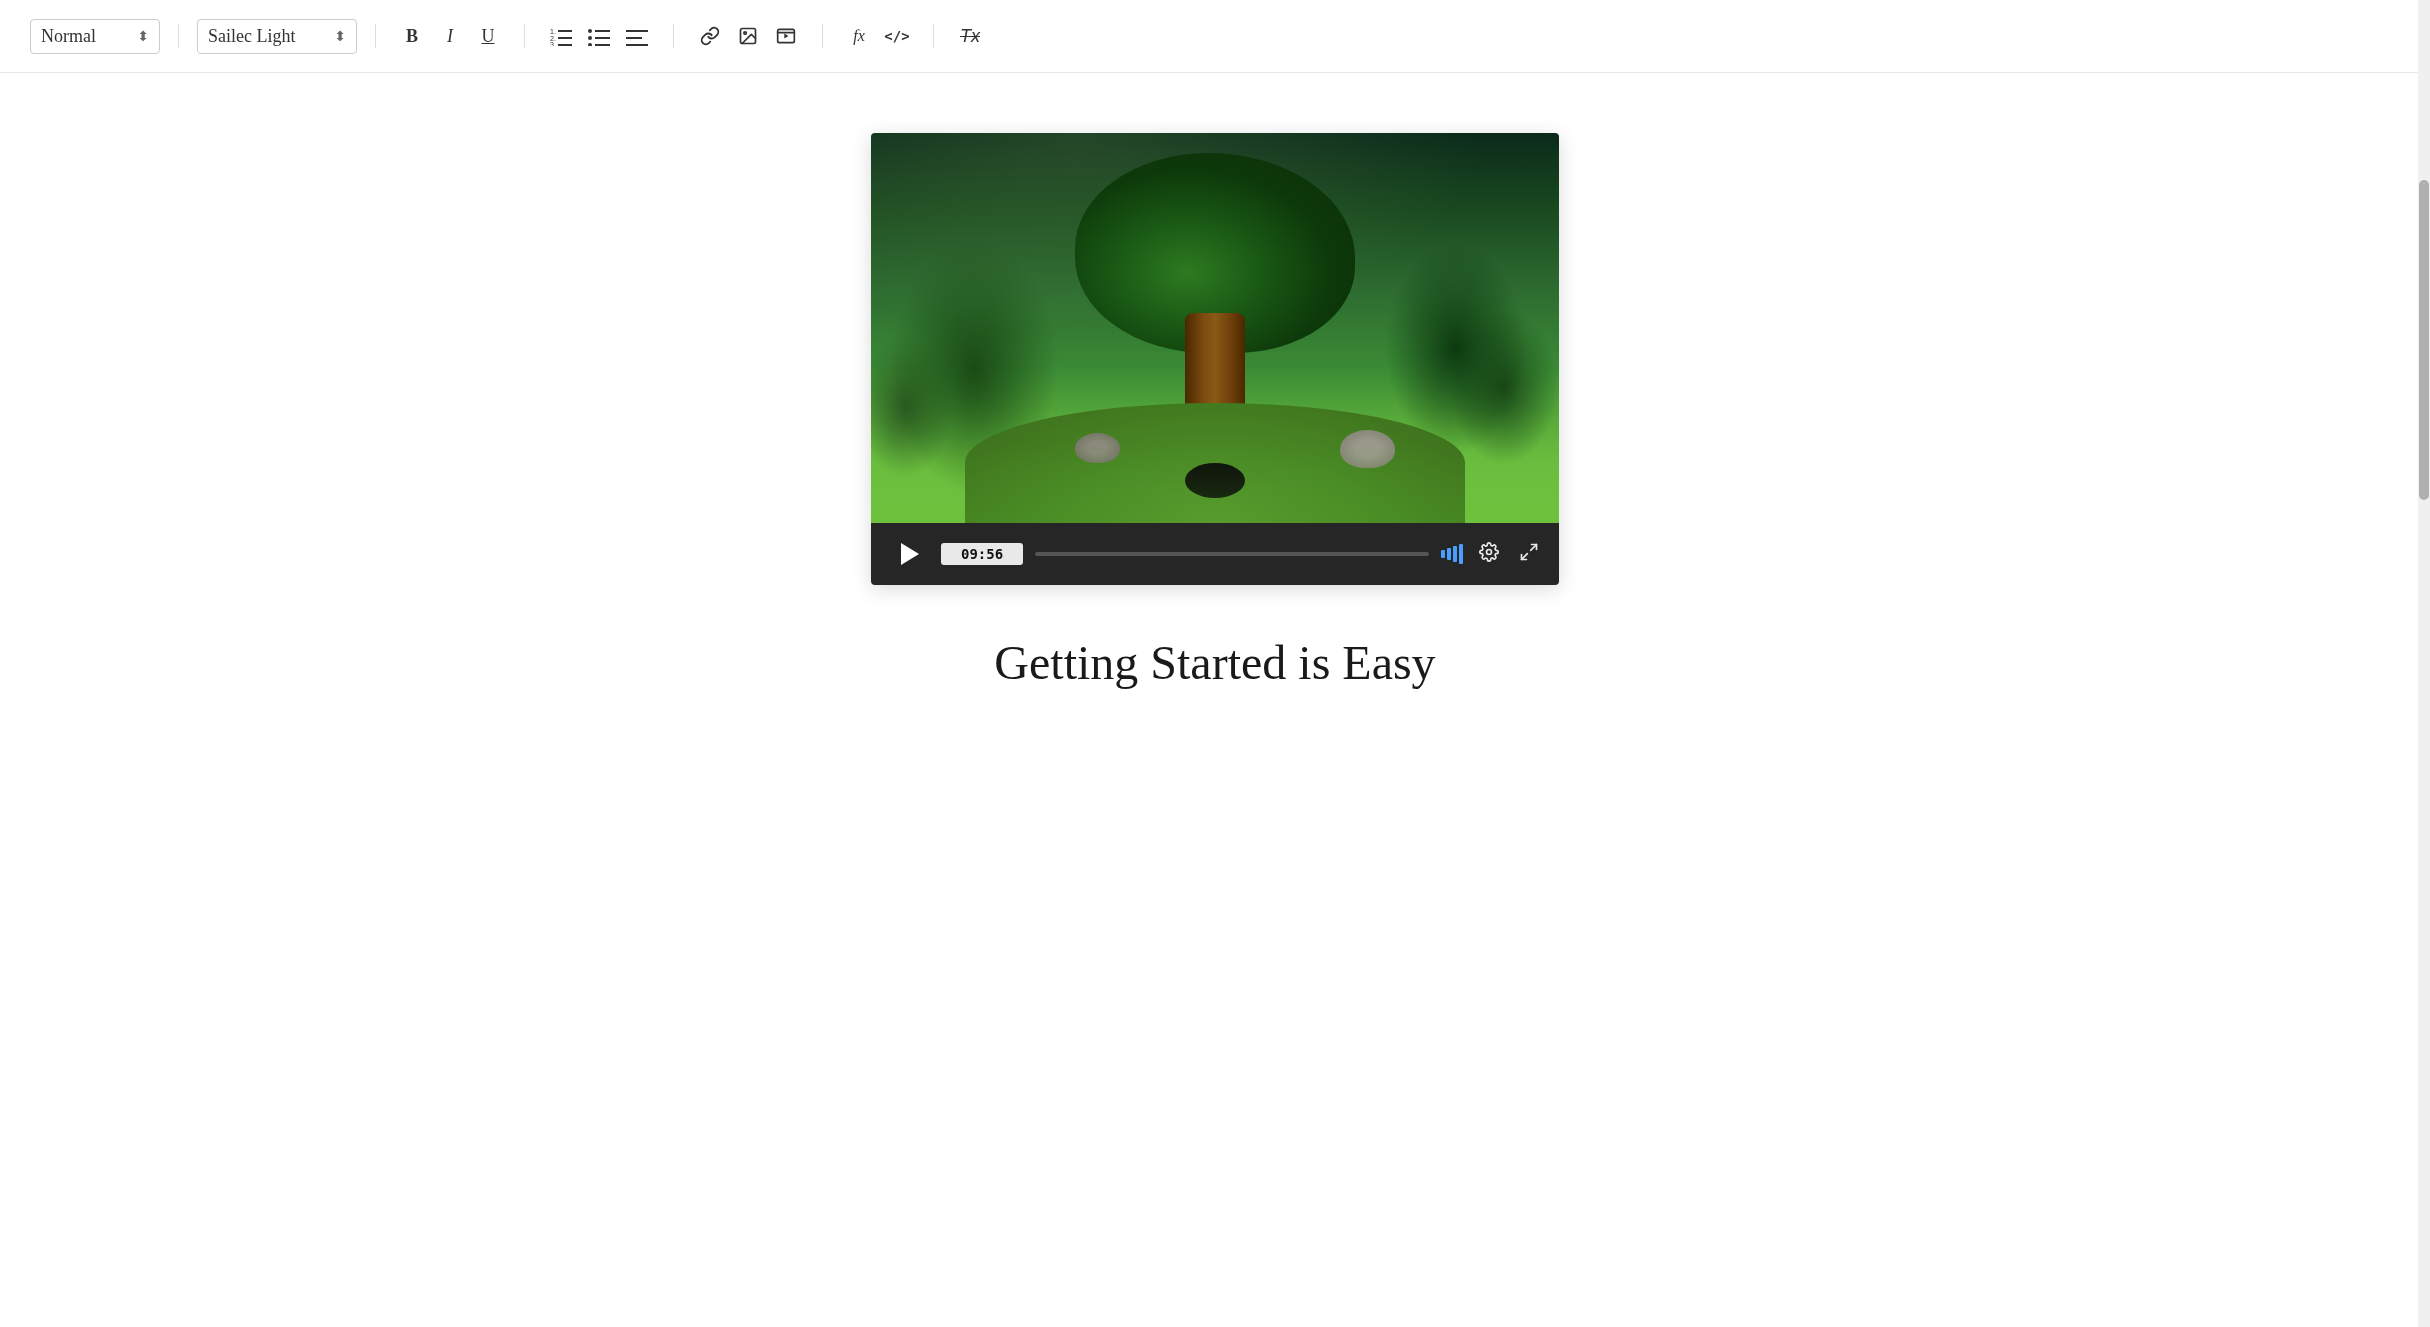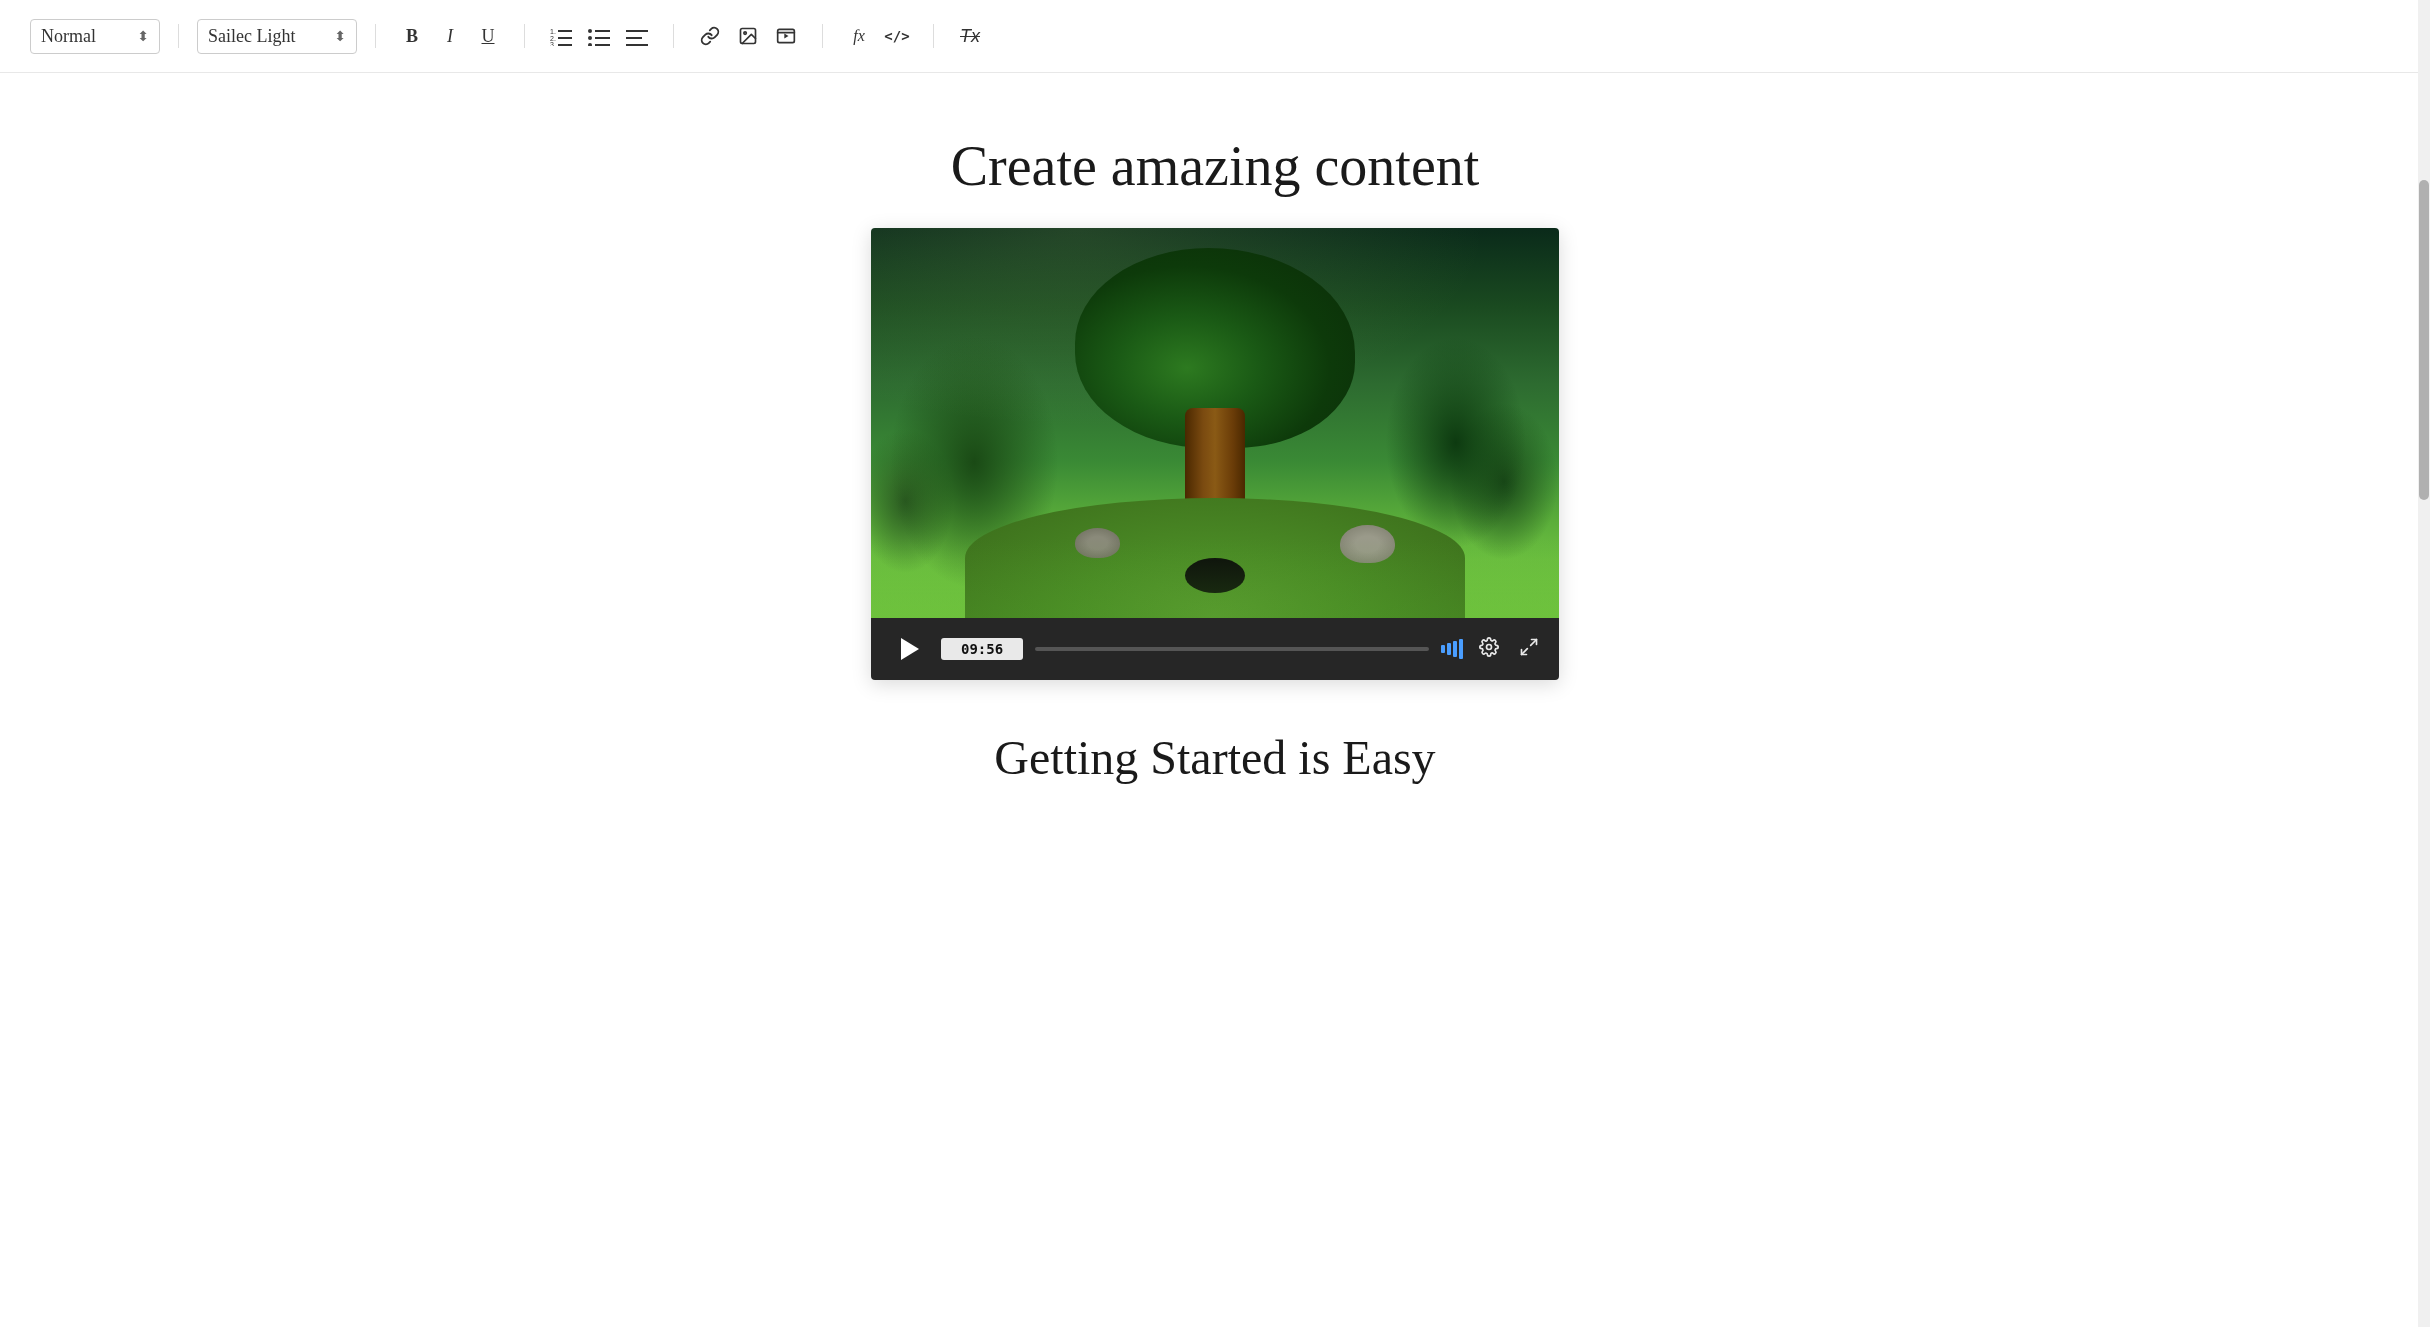--- a/index.html
+++ b/index.html
@@ -423,21 +423,20 @@
 
   <div class="toolbar-divider"></div>
 
   <button class="toolbar-btn" style="font-style:italic; font-size:18px; text-decoration:line-through;">Tx</button>
 
 </div>
 
 <div class="content-wrapper">
   <div class="editor-area">
 
-    <h1 class="doc-title">Create amazing content</h1>
 
 
     <div class="video-container">
 
       <div class="video-scene">
         <div class="bg-trees"></div>
         <div class="light-rays"></div>
         <div class="tree-canopy"></div>
         <div class="tree-trunk"></div>
         <div class="ground-mound"></div>

